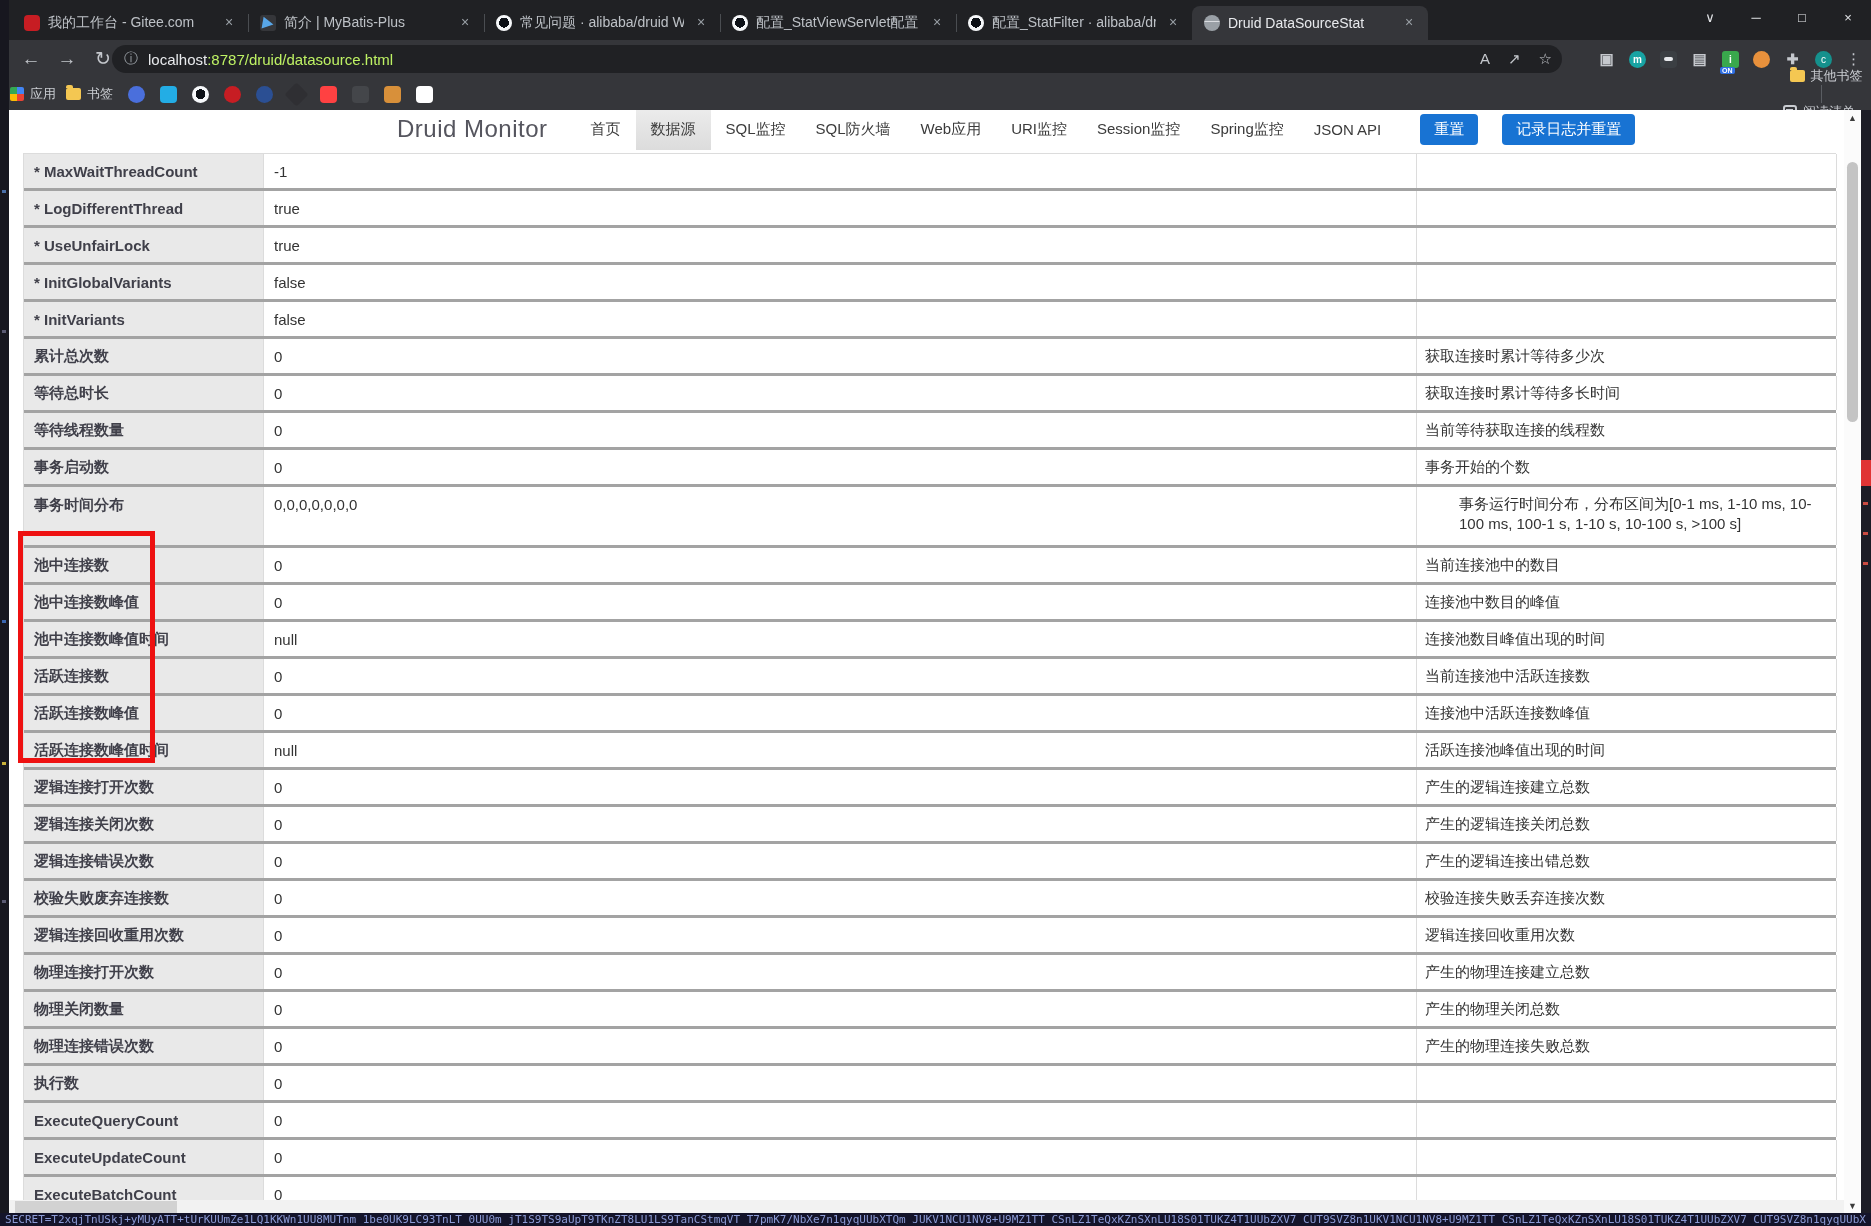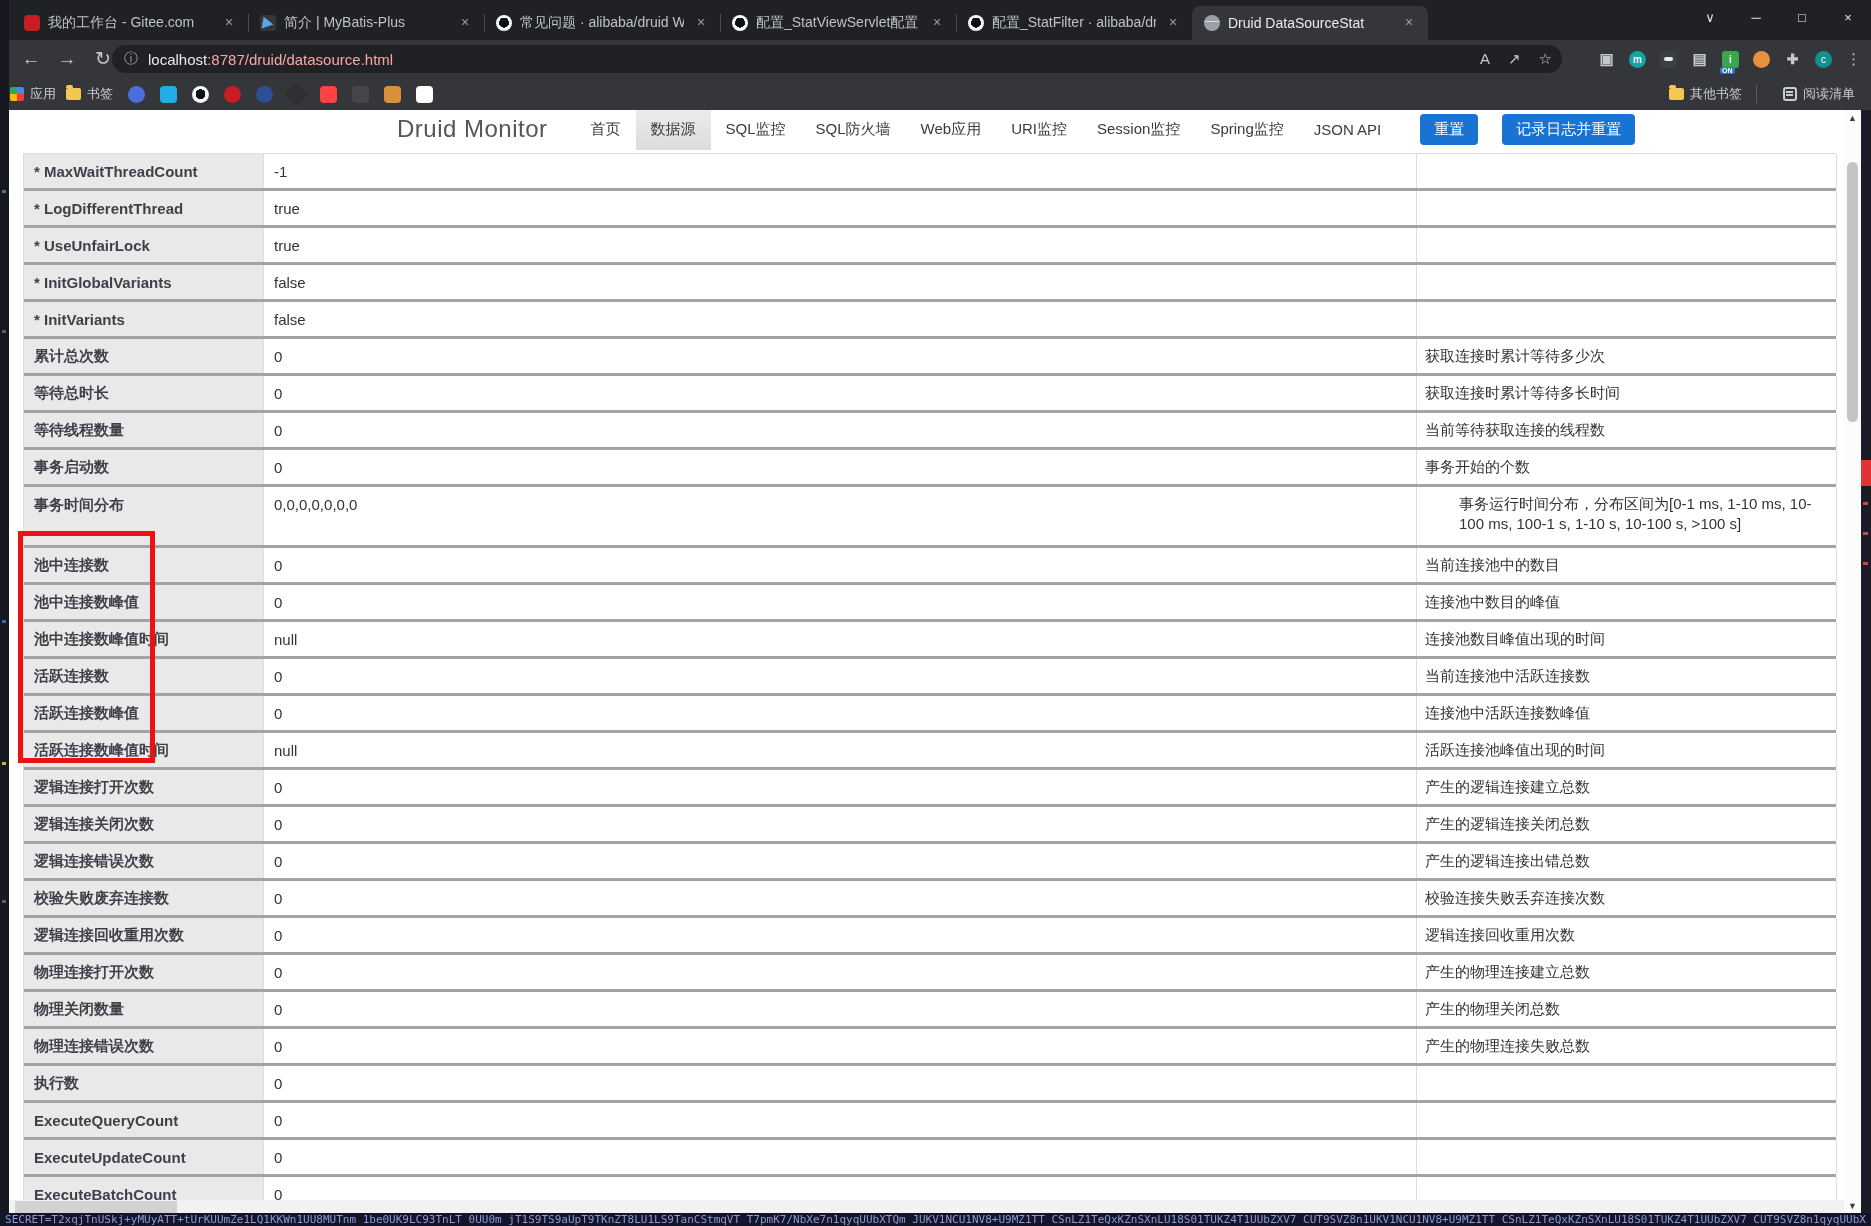--- a/index.html
+++ b/index.html
@@ -35,21 +35,21 @@
               linear-gradient(90deg,#9aa0a6 6px, #dadce0 6px, #dadce0 7px, #9aa0a6 7px); }
   .win-controls { position:absolute; right:0; top:0; height:34px; display:flex; color:#e3e5e8; }
   .win-btn { width:46px; height:34px; display:flex; align-items:center; justify-content:center; font-size:13px; }
 
   
   .toolbar { position:absolute; left:0; top:40px; width:1871px; height:38px; background:#35363a; z-index:10; }
   .nav-btn { position:absolute; top:5px; width:30px; height:28px; color:#c5c8cd; font-size:19px; text-align:center; line-height:28px; }
   .omnibox { position:absolute; left:112px; top:5px; width:1450px; height:28px; background:#202124; border-radius:14px;
              display:flex; align-items:center; padding:0 10px 0 12px; color:#e8eaed; font-size:15px; }
   .info-icon { color:#9aa0a6; font-size:14px; margin-right:10px; }
-  .url-rest { color:#fca5a5; }
+  .url-rest { color:#bef264; }
   .omni-icons { margin-left:auto; display:flex; gap:18px; color:#c5c8cd; font-size:15px; }
   .ext-area { position:absolute; right:10px; top:5px; height:28px; display:flex; align-items:center; gap:14px; }
   .ext-icon { width:17px; height:17px; border-radius:4px; display:flex; align-items:center; justify-content:center;
               color:#fff; font-size:10px; font-weight:bold; position:relative; }
   .ic-shot { background:none; color:#c5c8cd; font-size:15px; }
   .ic-m { background:#18a3a3; border-radius:50%; }
   .ic-monkey { background:#3b3f43; }
   .ic-monkey::after { content:""; width:9px; height:4px; background:#e8eaed; border-radius:2px; }
   .ic-notes { background:none; color:#c5c8cd; font-size:15px; }
   .ic-oni { background:#39a84c; border-radius:3px; color:#fff; }
@@ -70,21 +70,21 @@
   .folder-icon::before { content:""; position:absolute; top:-3px; left:0; width:7px; height:3px; background:#f4c752; border-radius:2px 2px 0 0; }
   .bm-fav { width:17px; height:17px; margin-left:15px; border-radius:4px; display:flex; align-items:center; justify-content:center;
             color:#fff; font-size:11px; font-weight:bold; }
   .ic-qq { border-radius:50%; }
   .ic-bilibili { border-radius:4px; }
   .ic-bm-github { background:radial-gradient(circle at 50% 48%, #0d1117 0 5px, #f6f8fa 5px) !important; border-radius:50%; }
   .ic-bm-gitee { border-radius:50%; }
   .ic-circle-blue { border-radius:50%; }
   .ic-diamond { transform:rotate(45deg); border-radius:3px; }
   .ic-gmail { background:#fff !important; color:#ea4335; }
-  .bm-right { margin-left:auto; display:flex; align-items:center; }
+  .bm-right { margin-left:auto; display:flex; align-items:center;flex-direction:column; }
   .bm-divider { width:1px; height:18px; background:#5a5d62; margin:0 14px; }
   .read-icon { width:14px; height:14px; border:2px solid #c9ccd1; border-radius:3px; position:relative; }
   .read-icon::after { content:""; position:absolute; left:1px; top:2px; width:7px; height:1.5px; background:#c9ccd1;
                       box-shadow:0 3px 0 #c9ccd1; }
 
   
   .page { position:absolute; left:9px; top:110px; width:1835px; height:1104px; background:#fff; z-index:20; overflow:hidden; }
   .navbar { position:relative; height:38px; display:flex; align-items:center; }
   .site-title { margin-left:388px; font-size:24px; color:#55555e; letter-spacing:0.5px; }
   .nav-items { display:flex; margin-left:28px; height:42px; align-items:center; }

